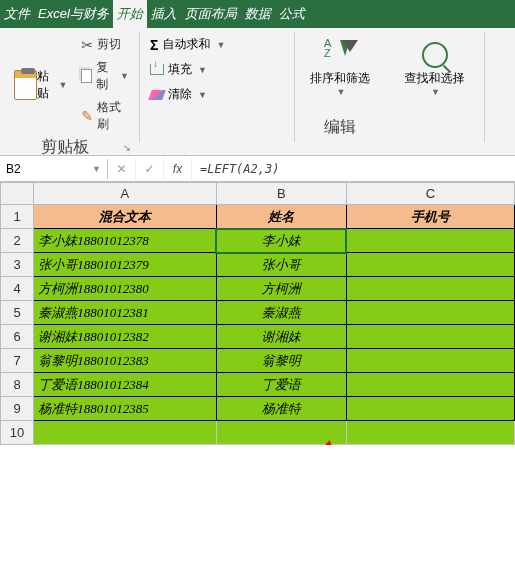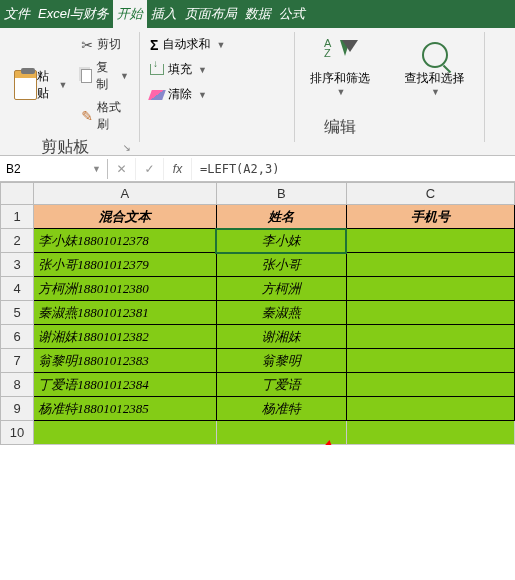--- a/index.html
+++ b/index.html
@@ -156,20 +156,21 @@
     .name-box .dd2 { color: #888; font-size: 9px; }
     .fb-btns { display: flex; }
     .fb-btn {
       width: 28px; text-align: center; color: #999; cursor: pointer;
       border-right: 1px solid #eee; padding: 4px 0;
     }
     .fb-btn.fx { font-style: italic; color: #555; }
     .formula-input {
       flex: 1; padding: 3px 8px; color: #444;
       font-family: Consolas, monospace;
+      font-style: italic;
     }
     .arrow-annotation {
       position: absolute;
       left: 328px; top: 261px;
       width: 2px; height: 82px;
       background: #f00;
       transform: rotate(10deg);
       transform-origin: top;
       z-index: 10;
     }

